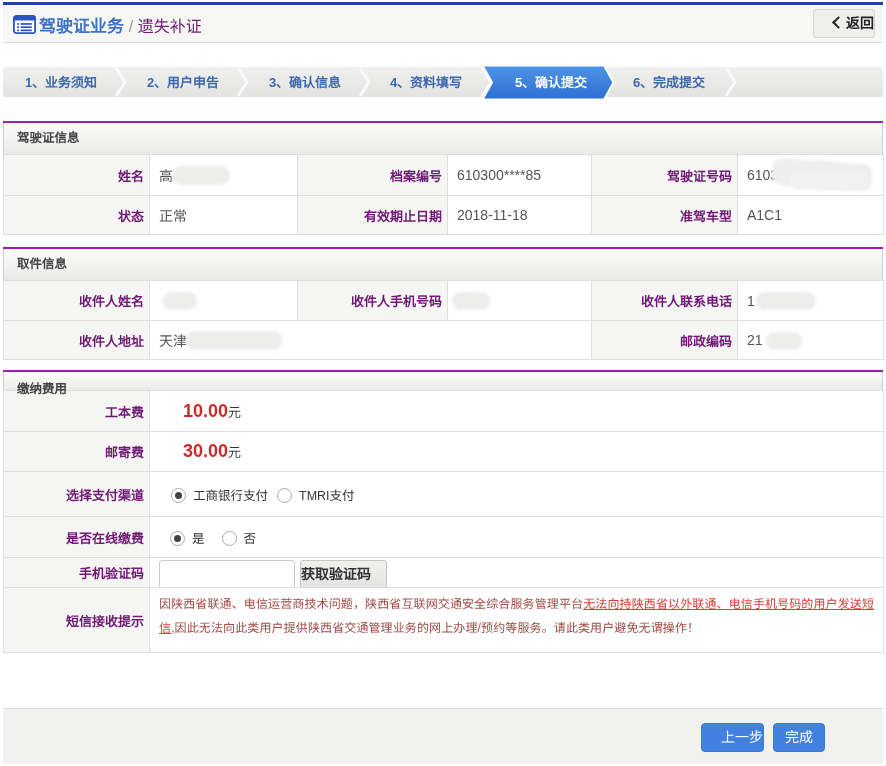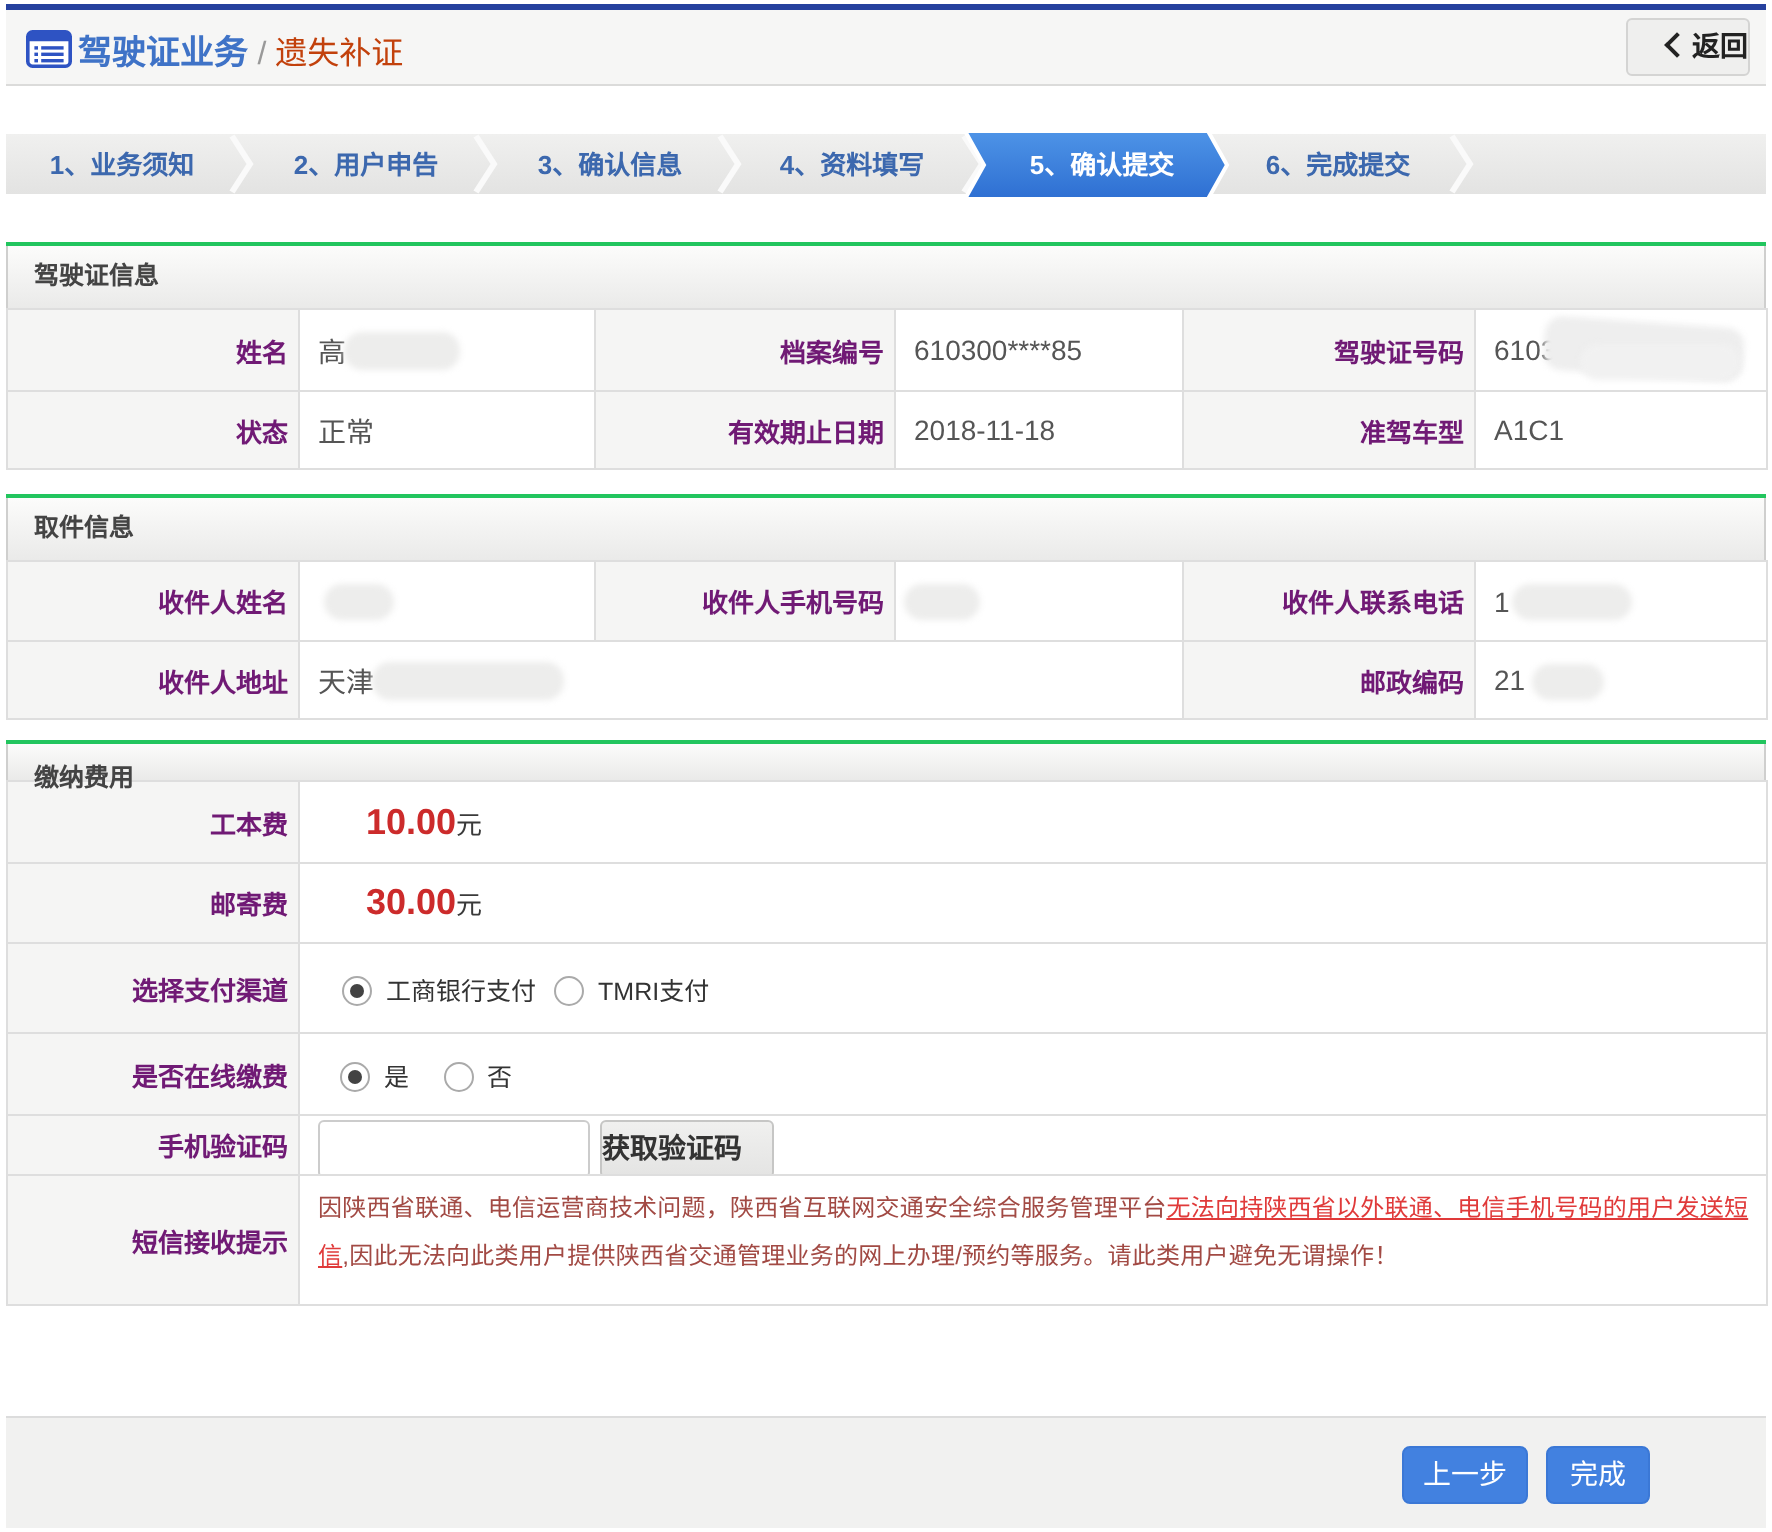--- a/index.html
+++ b/index.html
@@ -4,26 +4,26 @@
 <style>
 * { margin:0; padding:0; box-sizing:content-box; }
 html,body { background:#fff; }
 body { font-family:"Liberation Sans", sans-serif; }
 .page { position:relative; width:886px; height:766px; overflow:hidden; background:#fff; }
 .topbar { position:absolute; left:3px; top:2px; width:880px; height:3px; background:#26419e; }
 .hdr { position:absolute; left:3px; top:5px; width:880px; height:37px; background:#f6f6f5; border-bottom:1px solid #dbdbda; }
 .hicon { position:absolute; left:10px; top:10px; }
 .htitle { position:absolute; left:36px; top:7px; font-size:17px; color:#3f73c7; font-weight:bold; }
 .hsub { font-weight:normal; color:#999; font-size:16px; }
-.hsub2 { font-weight:normal; color:#c2410c; font-size:16px; }
+.hsub2 { font-weight:normal; color:#701a75; font-size:16px; }
 .backbtn { position:absolute; left:810px; top:4px; width:60px; height:27px; background:#efefee; border:1px solid #d4d4d3; border-radius:3px; text-align:right; line-height:27px; font-size:14px; font-weight:bold; color:#222; }
 .chev { display:inline-block; width:7px; height:7px; border-left:2px solid #222; border-bottom:2px solid #222; transform:rotate(45deg); margin-right:3px; margin-bottom:1px; }
 .wizard { position:absolute; left:3px; top:65px; }
 
-.sect { position:absolute; left:3px; width:880px; border-top:2px solid #22c55e; font-size:13px; }
+.sect { position:absolute; left:3px; width:880px; border-top:2px solid #a21caf; font-size:13px; }
 .shead { height:31px; line-height:31px; background:linear-gradient(#fcfcfb,#eaeae9); border-left:1px solid #cfcfce; border-right:1px solid #cfcfce; font-weight:bold; color:#444; padding-left:13px; font-size:12.5px; box-sizing:border-box; width:880px; }
 table.info { border-collapse:collapse; table-layout:fixed; width:880px; }
 table.info td { border:1px solid #dedede; vertical-align:middle; overflow:hidden; white-space:nowrap; }
 td.lbl { background:#f5f5f4; text-align:right; padding-right:5px; font-weight:bold; font-size:13px; color:#701a75; }
 td.val { background:#fff; padding-left:9px; font-size:14px; color:#555; }
 .money { color:#cc2b2b; font-weight:bold; font-size:18px;margin-left:24px; }
 .yuan { font-size:13px; color:#3a3a3a; }
 .radio { display:inline-block; position:relative; width:13px; height:13px; border-radius:50%; border:1px solid #aaa; background:#fff; vertical-align:-3px; }
 .radio.sel::after { content:''; position:absolute; left:3px; top:3px; width:7px; height:7px; border-radius:50%; background:#434343; }
 .rlbl { font-size:12.5px; color:#333; margin:0 0 0 7px; }
@@ -177,21 +177,21 @@
           </tr>
       <tr style="height:65px">
             <td class="lbl">短信接收提示</td>
             <td class="val notice" style="vertical-align:top;padding-top:4px;">因陕西省联通、电信运营商技术问题，陕西省互联网交通安全综合服务管理平台<span class="nred">无法向持陕西省以外联通、电信手机号码的用户发送短信</span>,因此无法向此类用户提供陕西省交通管理业务的网上办理/预约等服务。请此类用户避免无谓操作！</td>
           </tr>
     </tbody>
       </table>
   </div>
 
   <div class="footer">
-    <div class="fbtn" style="left:698px;width:61px;">上一步</div>
+    <div class="fbtn" style="left:698px;width:61px;text-align:right;">上一步</div>
     <div class="fbtn" style="left:770px;width:50px;">完成</div>
   </div>
 
   <div class="blob" style="left:172px;top:166px;width:58px;height:19px;"></div>
   <div class="blob" style="left:772px;top:161px;width:100px;height:27px;transform:rotate(4deg);background:#eeeeee;"></div>
   <div class="blob" style="left:790px;top:172px;width:80px;height:18px;background:#f1f1f1;"></div>
   <div class="blob" style="left:162px;top:292px;width:35px;height:18px;"></div>
   <div class="blob" style="left:452px;top:292px;width:38px;height:18px;"></div>
   <div class="blob" style="left:756px;top:292px;width:60px;height:18px;"></div>
   <div class="blob" style="left:186px;top:331px;width:96px;height:19px;"></div>

